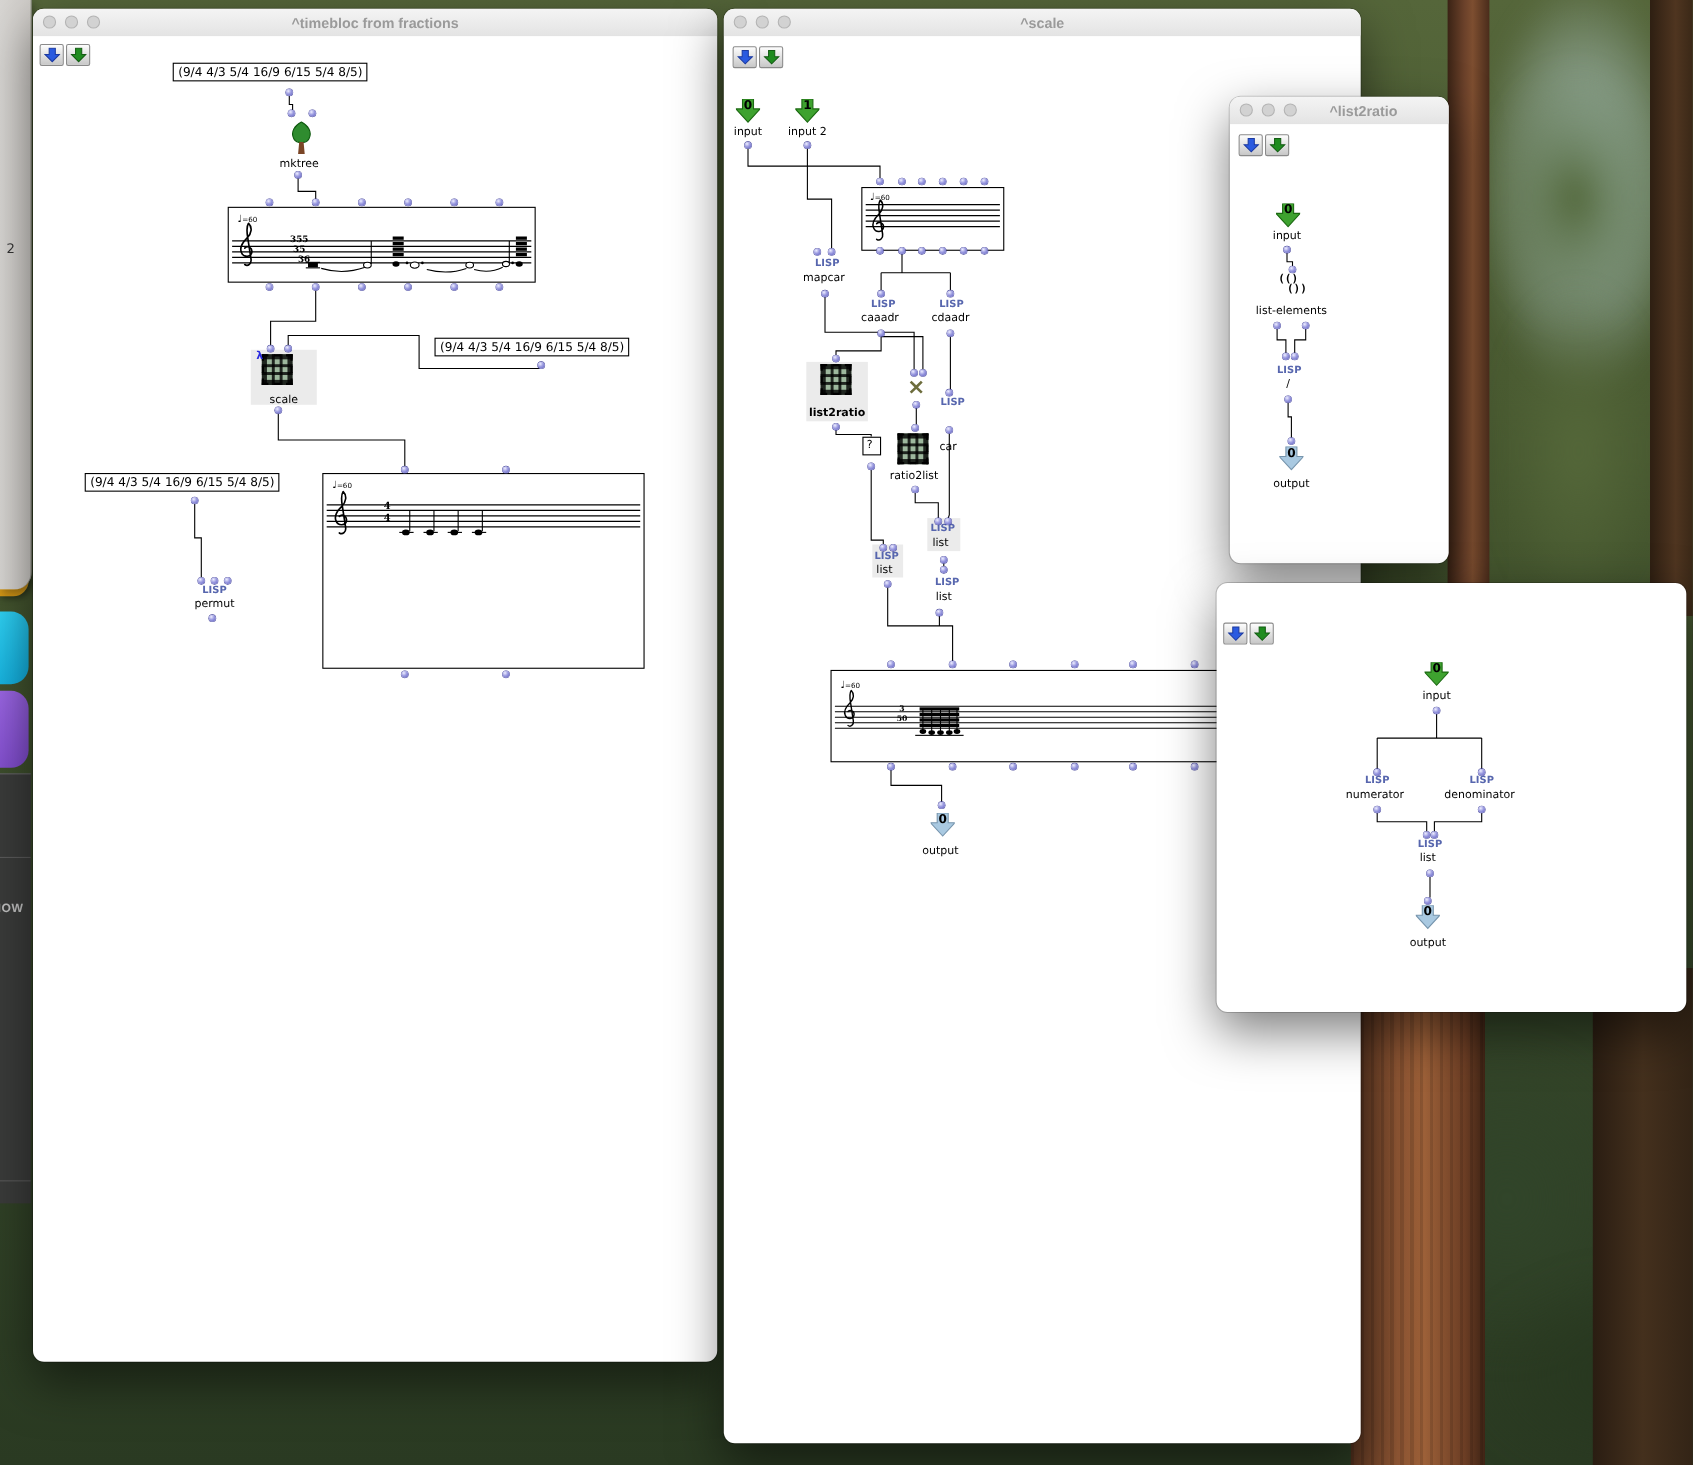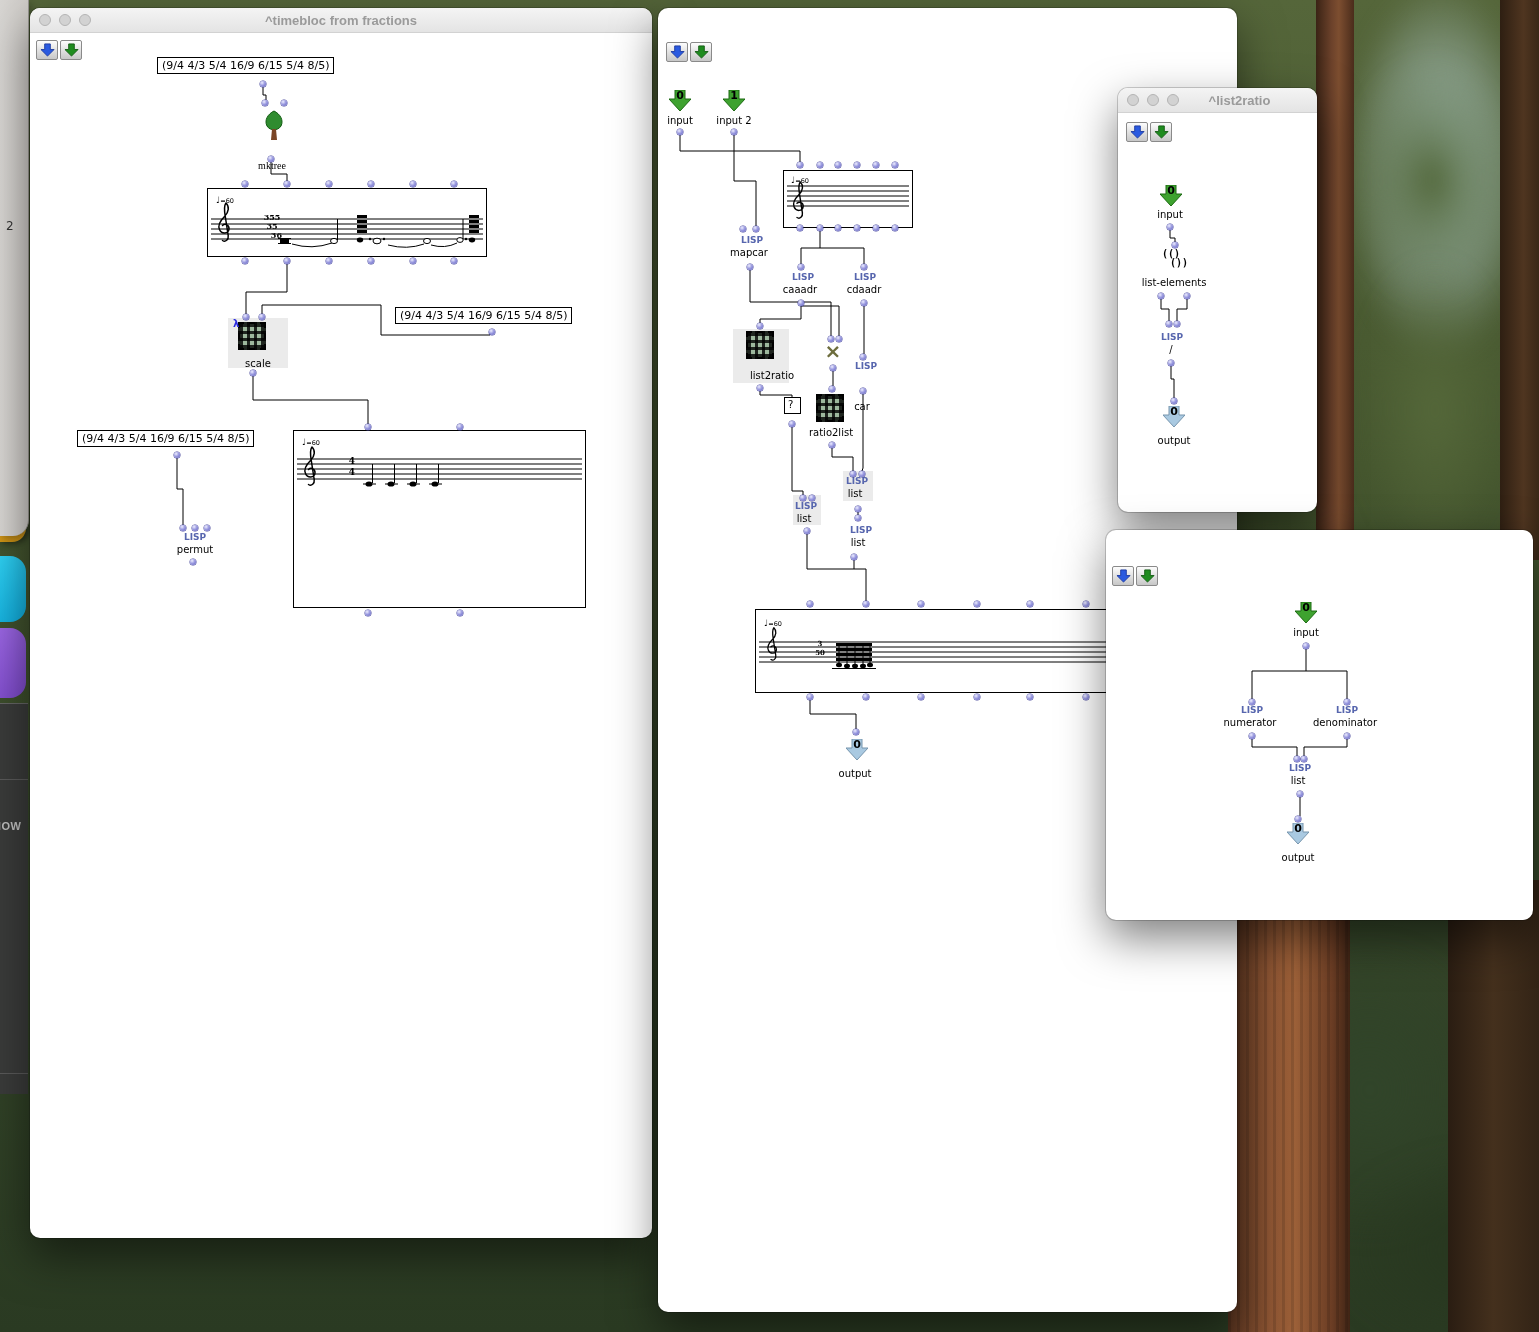--- a/index.html
+++ b/index.html
@@ -120,21 +120,21 @@
       </div>
 
     <div class="tbox" style="left:127px;top:49px;">(9/4 4/3 5/4 16/9 6/15 5/4 8/5)</div>
 
     <div style="position:absolute;left:228px;top:100px;width:32px;height:34px;">
       <svg width="28" height="32" viewBox="0 0 28 32" style="position:absolute;left:2px;top:2px;">
         <path d="M14,1 C20,4 24,10 21,16 C18,21 10,21 7,16 C4,10 8,4 14,1 Z" fill="#2f8c2f" stroke="#0f5a0f" stroke-width="1"></path>
         <path d="M12,19 L16,19 L17,30 L11,30 Z" fill="#7a4526"></path>
       </svg>
     </div>
-    <span class="fn" style="left:242px;top:152px;font-family:Liberation Serif, serif;">mktree</span>
+    <span class="fn" style="left:242px;top:136px;">mktree</span>
 
     <div class="staffbox" style="left:177px;top:180px;width:280px;height:69px;">
       <svg width="278" height="67" viewBox="0 0 278 67">
         <g class="sl">
           <line x1="3" y1="30" x2="275" y2="30"></line>
             <line x1="3" y1="35" x2="275" y2="35"></line>
           <line x1="3" y1="40" x2="275" y2="40"></line>
             <line x1="3" y1="45" x2="275" y2="45"></line>
           <line x1="3" y1="50" x2="275" y2="50"></line>
         </g>
@@ -258,20 +258,28 @@
       <path d="M175,363 V378"></path>
       <path d="M102,383 V387 H134 V389"></path>
       <path d="M134,419 V483 H145 V487"></path>
       <path d="M174,440 V449 H195 V463"></path>
       <path d="M205,386 V460 L204,463"></path>
       <path d="M200,504 V507"></path>
       <path d="M149,526 V561 H208 V593"></path>
       <path d="M196,552 V561"></path>
       <path d="M152,692 V706 H198 V721"></path>
     </svg>
+    <div class="titlebar">
+      <div class="lights">
+        <div class="light r"></div>
+        <div class="light y"></div>
+        <div class="light g"></div>
+      </div>
+      <span class="title">^scale</span>
+    </div>
     <div class="tbtn" style="left:8px;top:34px;">
         <svg class="tb-blue" width="15" height="14" viewBox="0 0 16 15">
           <polygon points="5,1 11,1 11,7 15,7 8,14 1,7 5,7"></polygon>
         </svg>
       </div>
     <div class="tbtn" style="left:32px;top:34px;">
         <svg class="tb-green" width="15" height="14" viewBox="0 0 16 15">
           <polygon points="5,1 11,1 11,7 15,7 8,14 1,7 5,7"></polygon>
         </svg>
       </div>
@@ -305,21 +313,21 @@
 
     <span class="lisp" style="left:94px;top:227px;">LISP</span>
     <span class="fn" style="left:91px;top:239px;">mapcar</span>
     <span class="lisp" style="left:145px;top:264px;">LISP</span>
     <span class="fn" style="left:142px;top:276px;">caaadr</span>
     <span class="lisp" style="left:207px;top:264px;">LISP</span>
     <span class="fn" style="left:206px;top:276px;">cdaadr</span>
 
     <div class="sel" style="left:75px;top:321px;width:56px;height:54px;"></div>
     <div class="plaid" style="left:88px;top:323px;"></div>
-    <span class="fn" style="left:114px;top:362px;">list2ratio</span>
+    <span class="fn" style="left:103px;top:362px;font-weight:bold;">list2ratio</span>
 
     <span class="xicon" style="left:164px;top:334px;">×</span>
 
     <span class="lisp" style="left:208px;top:353px;">LISP</span>
     <span class="fn" style="left:204px;top:365px;margin-top:28px;">car</span>
 
     <div class="qbox" style="left:126px;top:389px;">
         <span>?</span>
       </div>
 

